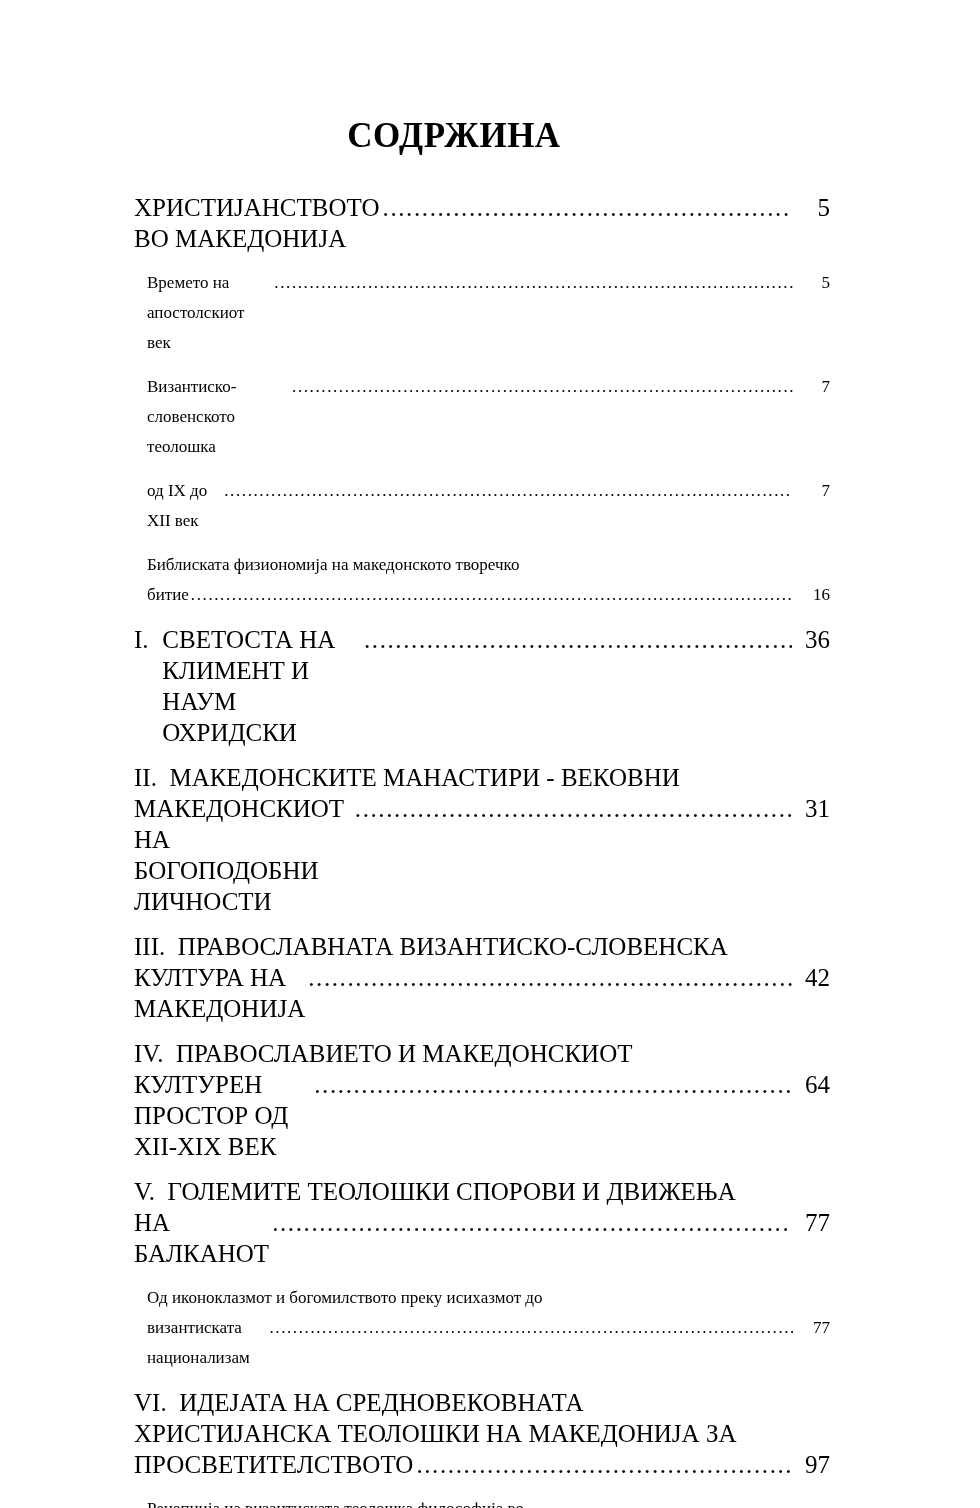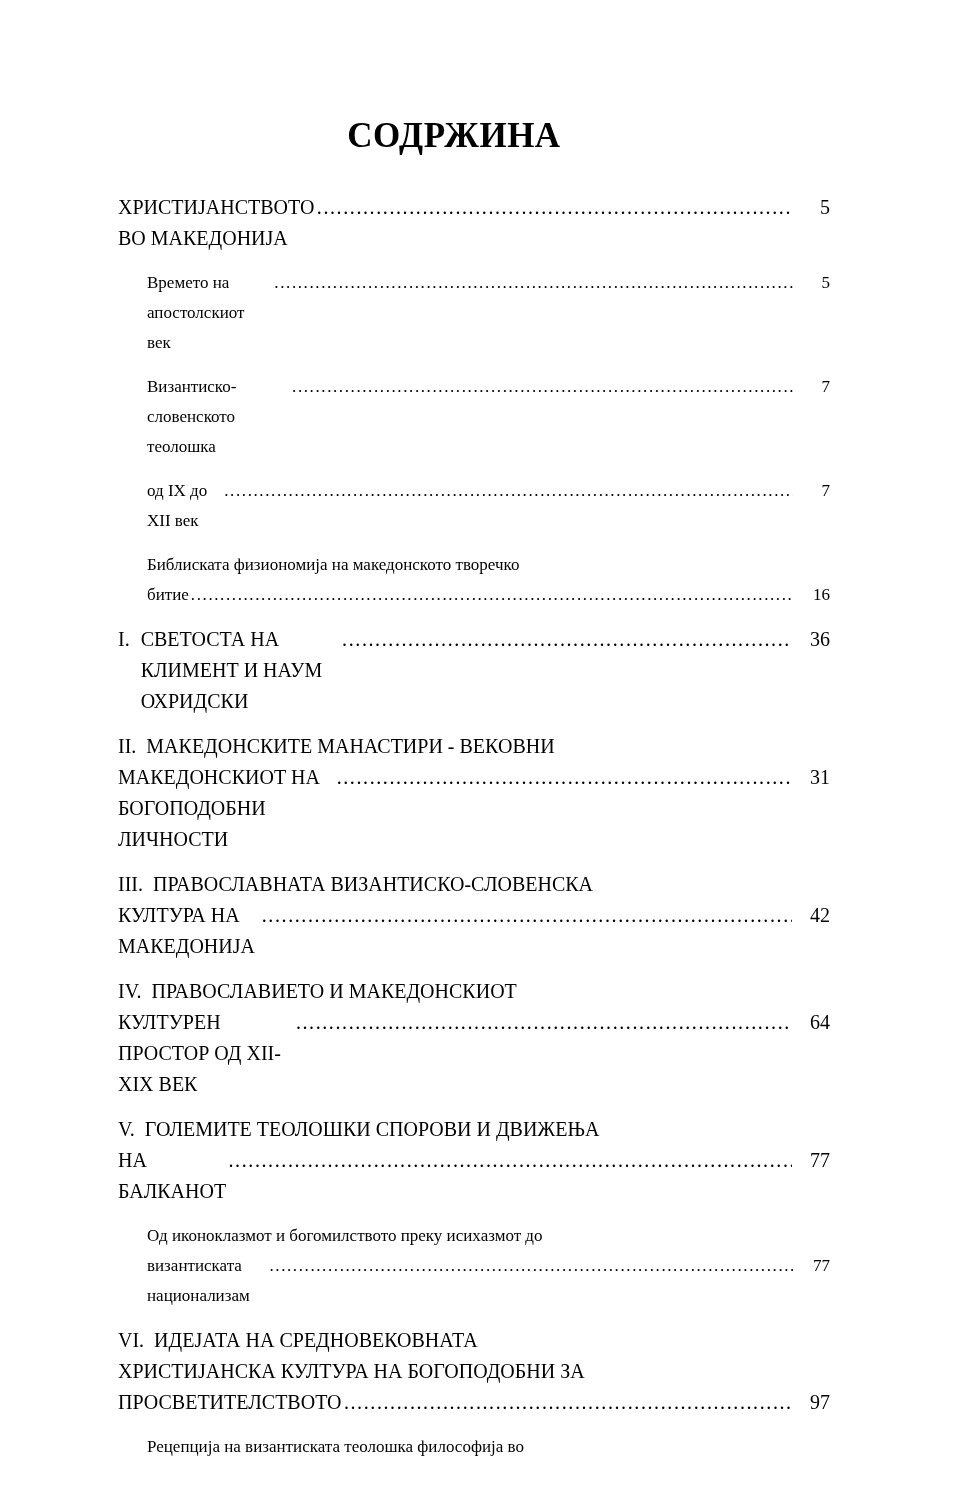--- a/index.html
+++ b/index.html
@@ -54,23 +54,23 @@
     padding: 0;
   }
 
   
   .toc-entry + .toc-entry {
     margin-top: 14px;
   }
 
   
   .lvl1 {
-    font-size: 20px;
+    font-size: 25px;
     line-height: 31px;
-    margin-left: 0;
+    margin-left: 16px;
   }
 
   
   .lvl2 {
     font-size: 17px;
     line-height: 30px;
     margin-left: 29px;
   }
 
   
@@ -210,21 +210,21 @@
       <li class="toc-entry lvl2">
         <span class="wrapline">Од иконоклазмот и богомилството преку исихазмот до</span>
         <div class="row">
           <span class="label">византиската национализам</span>
           <span class="leader"></span>
           <span class="pageno">77</span>
         </div>
       </li>
       <li class="toc-entry lvl1">
         <span class="wrapline">VI.&nbsp;&nbsp;ИДЕЈАТА НА СРЕДНОВЕКОВНАТА</span>
-        <span class="wrapline">ХРИСТИЈАНСКА КУЛТУРА НА БОГОПОДОБНИ ЗА</span>
+        <span class="wrapline">ХРИСТИЈАНСКА ТЕОЛОШКИ НА МАКЕДОНИЈА ЗА</span>
         <div class="row">
           <span class="label">ПРОСВЕТИТЕЛСТВОТО</span>
           <span class="leader"></span>
           <span class="pageno">97</span>
         </div>
       </li>
       <li class="toc-entry lvl2">
         <span class="wrapline">Рецепција на византиската теолошка философија во</span>
       </li>
     </ul>

